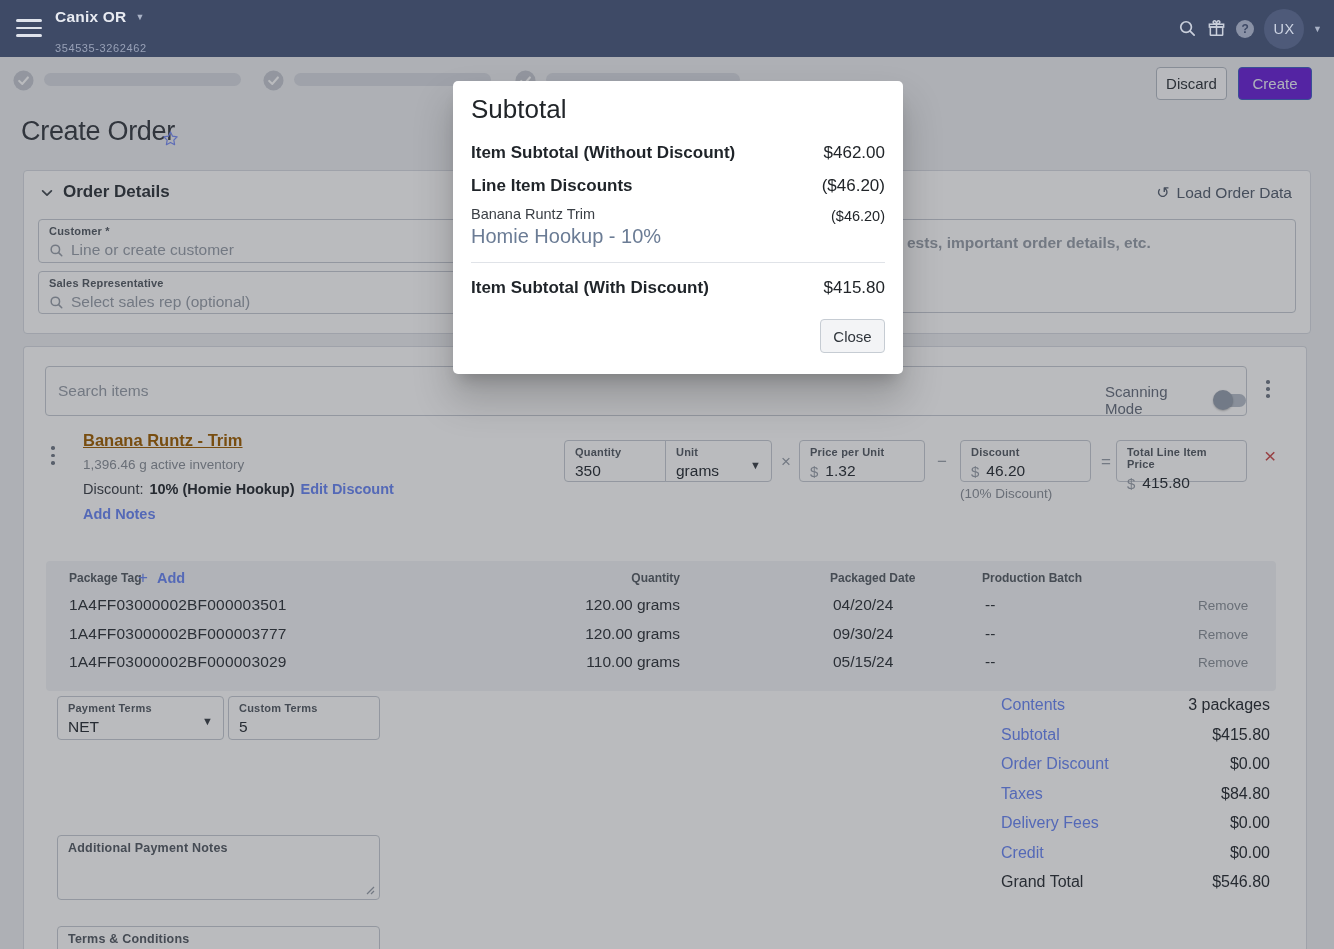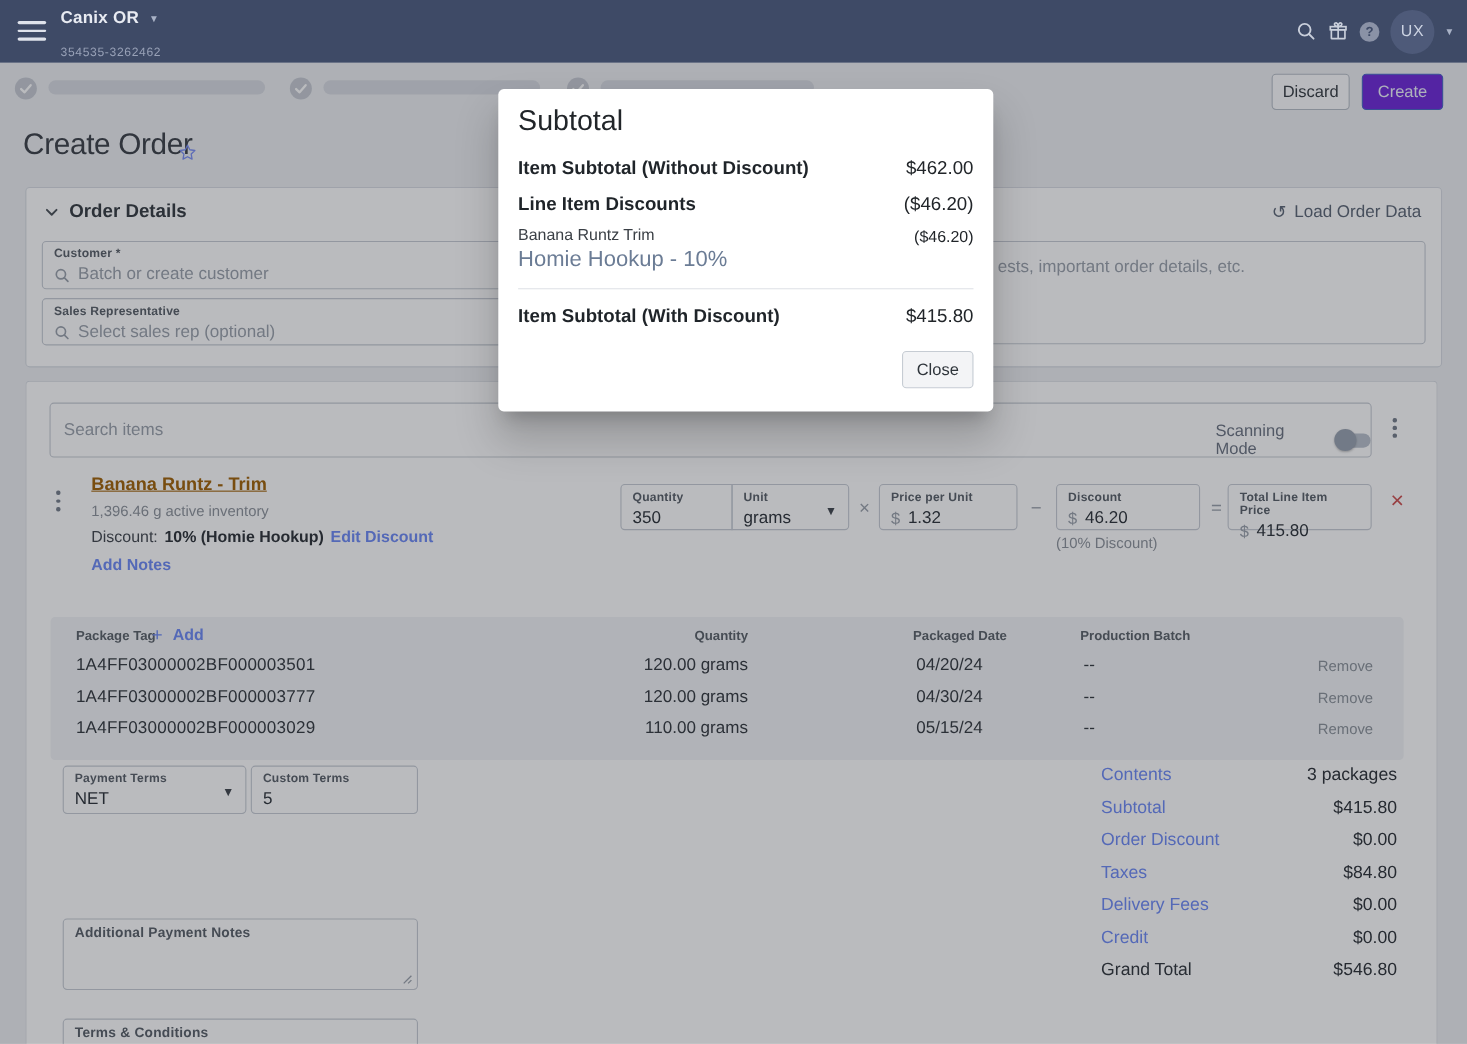--- a/index.html
+++ b/index.html
@@ -43,21 +43,21 @@
 
   .fieldbox { position:absolute; border:1px solid #c7ccd4; border-radius:4px; padding:5px 10px; background:transparent; }
   .flabel { font-size:11px; font-weight:700; color:#585f67; letter-spacing:.2px; }
   .frow { display:flex; align-items:center; gap:7px; margin-top:4px; }
   .fplaceholder { font-size:15.5px; color:#9aa1ab; }
   .fvalue { font-size:15.5px; color:#2c3238; }
   .fcurrency { font-size:15px; color:#9aa1ab; }
   .fcaret { position:absolute; right:10px; top:18px; color:#3f454c; font-size:11px; }
 
   .notes-box { position:absolute; left:542px; top:48px; width:730px; height:94px; border:1px solid #c7ccd4; border-radius:4px; }
-  .notes-frag { position:absolute; left:340px; top:14px; font-size:15.5px; color:#9aa1ab; }
+  .notes-frag { position:absolute; left:340px; top:14px; font-size:15.5px; color:#9aa1ab;font-weight:bold; }
 
   
   .search-box { position:absolute; left:21px; top:19px; width:1202px; height:50px; border:1px solid #c7ccd4; border-radius:4px; }
   .search-ph { position:absolute; left:12px; top:15px; font-size:15.5px; color:#9aa1ab; }
   .scanning { position:absolute; left:1059px; top:16px; display:flex; align-items:center; gap:12px; }
   .scan-label { font-size:15px; color:#6a7280; }
   .toggle { position:relative; width:32px; height:13px; border-radius:7px; background:#b9c1cc; cursor:pointer; }
   .toggle .knob { position:absolute; left:-3px; top:-3.5px; width:20px; height:20px; border-radius:50%; background:#99a2b0; box-shadow:0 1px 2px rgba(0,0,0,.25); }
   .kebab { position:absolute; left:1242px; top:33px; display:flex; flex-direction:column; gap:3.5px; cursor:pointer; }
   .kebab i, .dragdots i { width:3.5px; height:3.5px; border-radius:50%; background:#757d8a; }
@@ -188,21 +188,21 @@
       <span>Load Order Data</span>
     </div>
 
     <div class="fieldbox" style="left:14px;top:48px;width:516px;height:44px">
       <div class="flabel">Customer *</div>
       <div class="frow">
         <svg width="15" height="15" viewBox="0 0 20 20">
             <circle cx="8.5" cy="8.5" r="5.6" fill="none" stroke="#9aa1ab" stroke-width="2"></circle>
             <line x1="12.8" y1="12.8" x2="17" y2="17" stroke="#9aa1ab" stroke-width="2" stroke-linecap="round"></line>
           </svg>
-        <span class="fplaceholder">Batch or create customer</span>
+        <span class="fplaceholder">Line or create customer</span>
       </div>
     </div>
 
     <div class="fieldbox" style="left:14px;top:100px;width:516px;height:43px">
       <div class="flabel">Sales Representative</div>
       <div class="frow">
         <svg width="15" height="15" viewBox="0 0 20 20">
             <circle cx="8.5" cy="8.5" r="5.6" fill="none" stroke="#9aa1ab" stroke-width="2"></circle>
             <line x1="12.8" y1="12.8" x2="17" y2="17" stroke="#9aa1ab" stroke-width="2" stroke-linecap="round"></line>
           </svg>
@@ -297,21 +297,21 @@
       <span class="pkg-h" style="left:936px">Production Batch</span>
 
       <span class="pkg-cell pkg-tag" style="top:35px">1A4FF03000002BF000003501</span>
       <span class="pkg-cell pkg-qty" style="left:23px;top:35px">120.00 grams</span>
       <span class="pkg-cell" style="left:787px;top:35px">04/20/24</span>
       <span class="pkg-cell" style="left:939px;top:35px">--</span>
       <span class="pkg-cell pkg-remove" style="top:37px">Remove</span>
 
       <span class="pkg-cell pkg-tag" style="top:64px">1A4FF03000002BF000003777</span>
       <span class="pkg-cell pkg-qty" style="left:23px;top:64px">120.00 grams</span>
-      <span class="pkg-cell" style="left:787px;top:64px">04/30/24</span>
+      <span class="pkg-cell" style="left:787px;top:64px">09/30/24</span>
       <span class="pkg-cell" style="left:939px;top:64px">--</span>
       <span class="pkg-cell pkg-remove" style="top:66px">Remove</span>
 
       <span class="pkg-cell pkg-tag" style="top:92px">1A4FF03000002BF000003029</span>
       <span class="pkg-cell pkg-qty" style="left:23px;top:92px">110.00 grams</span>
       <span class="pkg-cell" style="left:787px;top:92px">05/15/24</span>
       <span class="pkg-cell" style="left:939px;top:92px">--</span>
       <span class="pkg-cell pkg-remove" style="top:94px">Remove</span>
     </div>
 

